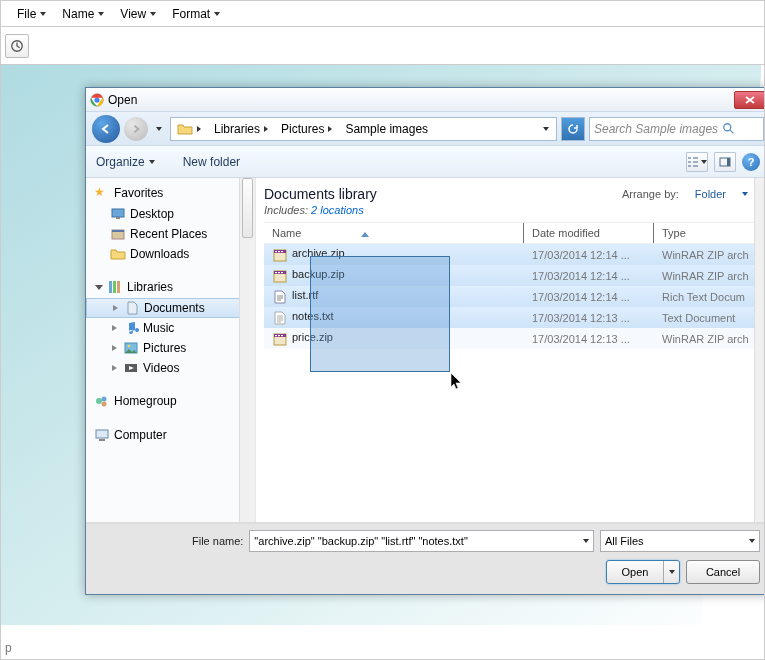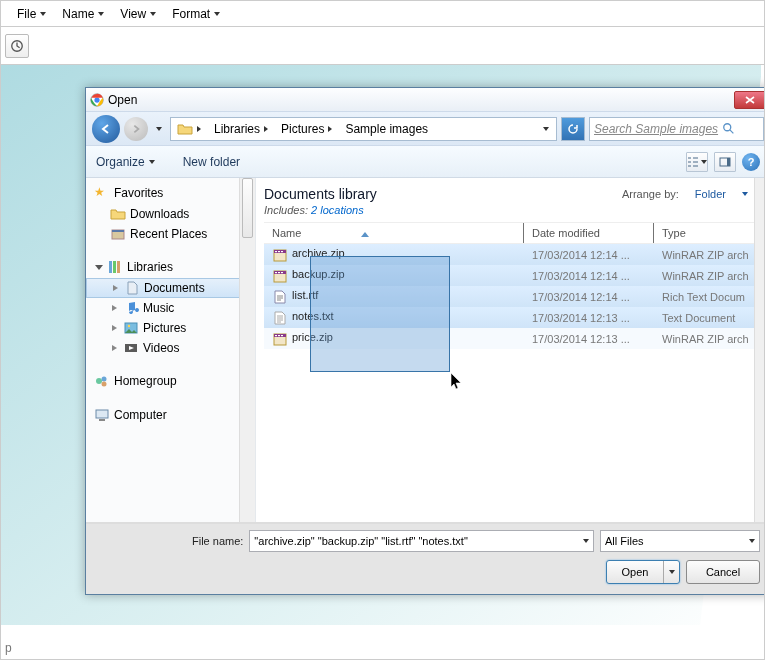--- a/index.html
+++ b/index.html
@@ -109,21 +109,21 @@
   }
   .breadcrumb {
     flex:1; display:flex; align-items:stretch;
     border:1px solid #a7bcd1;
     background:#fff; height:24px;
   }
   .breadcrumb-seg { display:flex; align-items:center; padding:0 6px; border-right:1px solid transparent; position:relative;}
   .bc-arrow{
     width:0;height:0;border-top:3px solid transparent;border-bottom:3px solid transparent;border-left:4px solid #333; margin-left:4px;
   }
-  .refresh-btn, .search-box { height:24px; border:1px solid #a7bcd1; background:#fff;text-decoration:underline;}
+  .refresh-btn, .search-box { height:24px; border:1px solid #a7bcd1; background:#fff;}
   .refresh-btn{width:24px;display:flex;align-items:center;justify-content:center;background:linear-gradient(#4f9bdc,#3273b5);color:#fff;}
   .search-box { flex:0 0 175px; display:flex; align-items:center; padding:0 4px; gap:4px; font-style:italic; color:#888;}
   .search-box svg{flex-shrink:0;}
 
   .organize-bar {
     height:32px;
     background: linear-gradient(#f6fbff,#e7f0f8);
     border-bottom:1px solid #d0dae5;
     display:flex; align-items:center; gap:28px;
     padding:0 10px; color:#1e395b;
@@ -326,30 +326,37 @@
   </div>
 
   <div class="dialog-body">
     <div class="tree">
       <div class="tree-sec-title">
           <span class="ic star">★</span>
           <span>Favorites</span>
         </div>
       <div class="tree-item">
           <svg class="ic" viewBox="0 0 16 16">
-            <path class="folder-ic" d="M1 4h5l1 2h8v7H1z"></path>
-          </svg>
-          <span>Downloads</span>
+            <rect x="2" y="3" width="12" height="8" fill="#6aa6d8" stroke="#3a72a8"></rect>
+            <rect x="6" y="11" width="4" height="2" fill="#888"></rect>
+          </svg>
+          <span>Desktop</span>
         </div>
       <div class="tree-item">
           <svg class="ic" viewBox="0 0 16 16">
             <rect x="2" y="4" width="12" height="9" fill="#d8c8a0" stroke="#a88"></rect>
             <rect x="2" y="4" width="12" height="2" fill="#5a78a8"></rect>
           </svg>
           <span>Recent Places</span>
+        </div>
+      <div class="tree-item">
+          <svg class="ic" viewBox="0 0 16 16">
+            <path class="folder-ic" d="M1 4h5l1 2h8v7H1z"></path>
+          </svg>
+          <span>Downloads</span>
         </div>
       <div class="tree-spacer"></div>
       <div class="tree-sec-title">
           <span class="tree-exp">
             <span class="to"></span>
           </span>
           <svg class="ic" viewBox="0 0 16 16">
             <rect x="2" y="2" width="3" height="12" fill="#6aa6d8"></rect>
             <rect x="6" y="2" width="3" height="12" fill="#6ac86a"></rect>
             <rect x="10" y="2" width="3" height="12" fill="#d8a06a"></rect>

